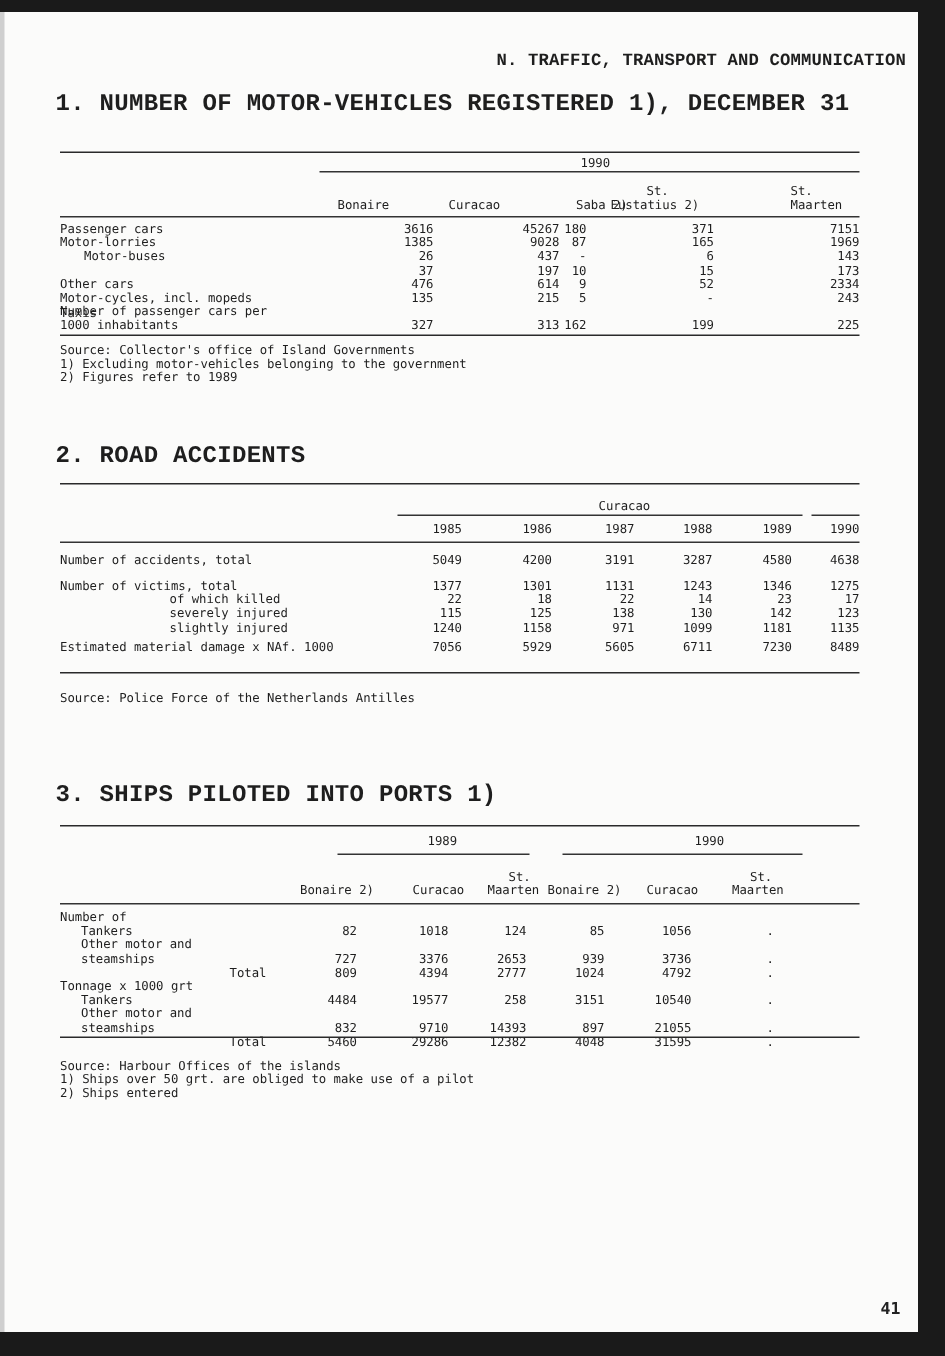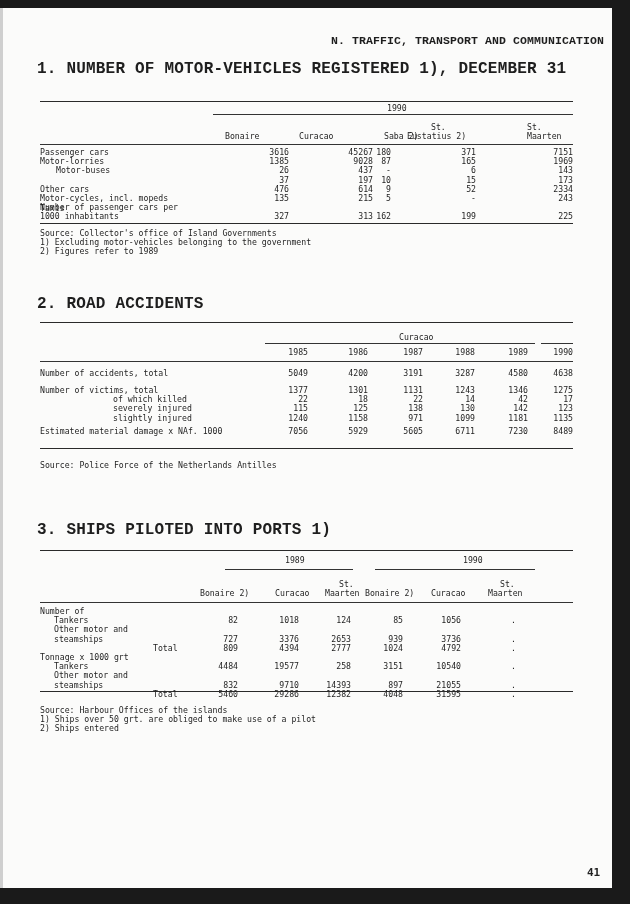--- a/index.html
+++ b/index.html
@@ -142,21 +142,21 @@
       <span class="mono cell r" style="right:98px;">1243</span>
       <span class="mono cell r" style="right:45px;">1346</span>
       <span class="mono cell r" style="right:0;">1275</span>
     </div>
     <div style="position:relative; height:9.2px;">
       <span class="mono cell" style="left:73px;">of which killed</span>
       <span class="mono cell r" style="right:265px;">22</span>
       <span class="mono cell r" style="right:205px;">18</span>
       <span class="mono cell r" style="right:150px;">22</span>
       <span class="mono cell r" style="right:98px;">14</span>
-      <span class="mono cell r" style="right:45px;">42</span>
+      <span class="mono cell r" style="right:45px;">23</span>
       <span class="mono cell r" style="right:0;">17</span>
     </div>
     <div style="position:relative; height:9.2px;">
       <span class="mono cell" style="left:73px;">severely injured</span>
       <span class="mono cell r" style="right:265px;">115</span>
       <span class="mono cell r" style="right:205px;">125</span>
       <span class="mono cell r" style="right:150px;">138</span>
       <span class="mono cell r" style="right:98px;">130</span>
       <span class="mono cell r" style="right:45px;">142</span>
       <span class="mono cell r" style="right:0;">123</span>

